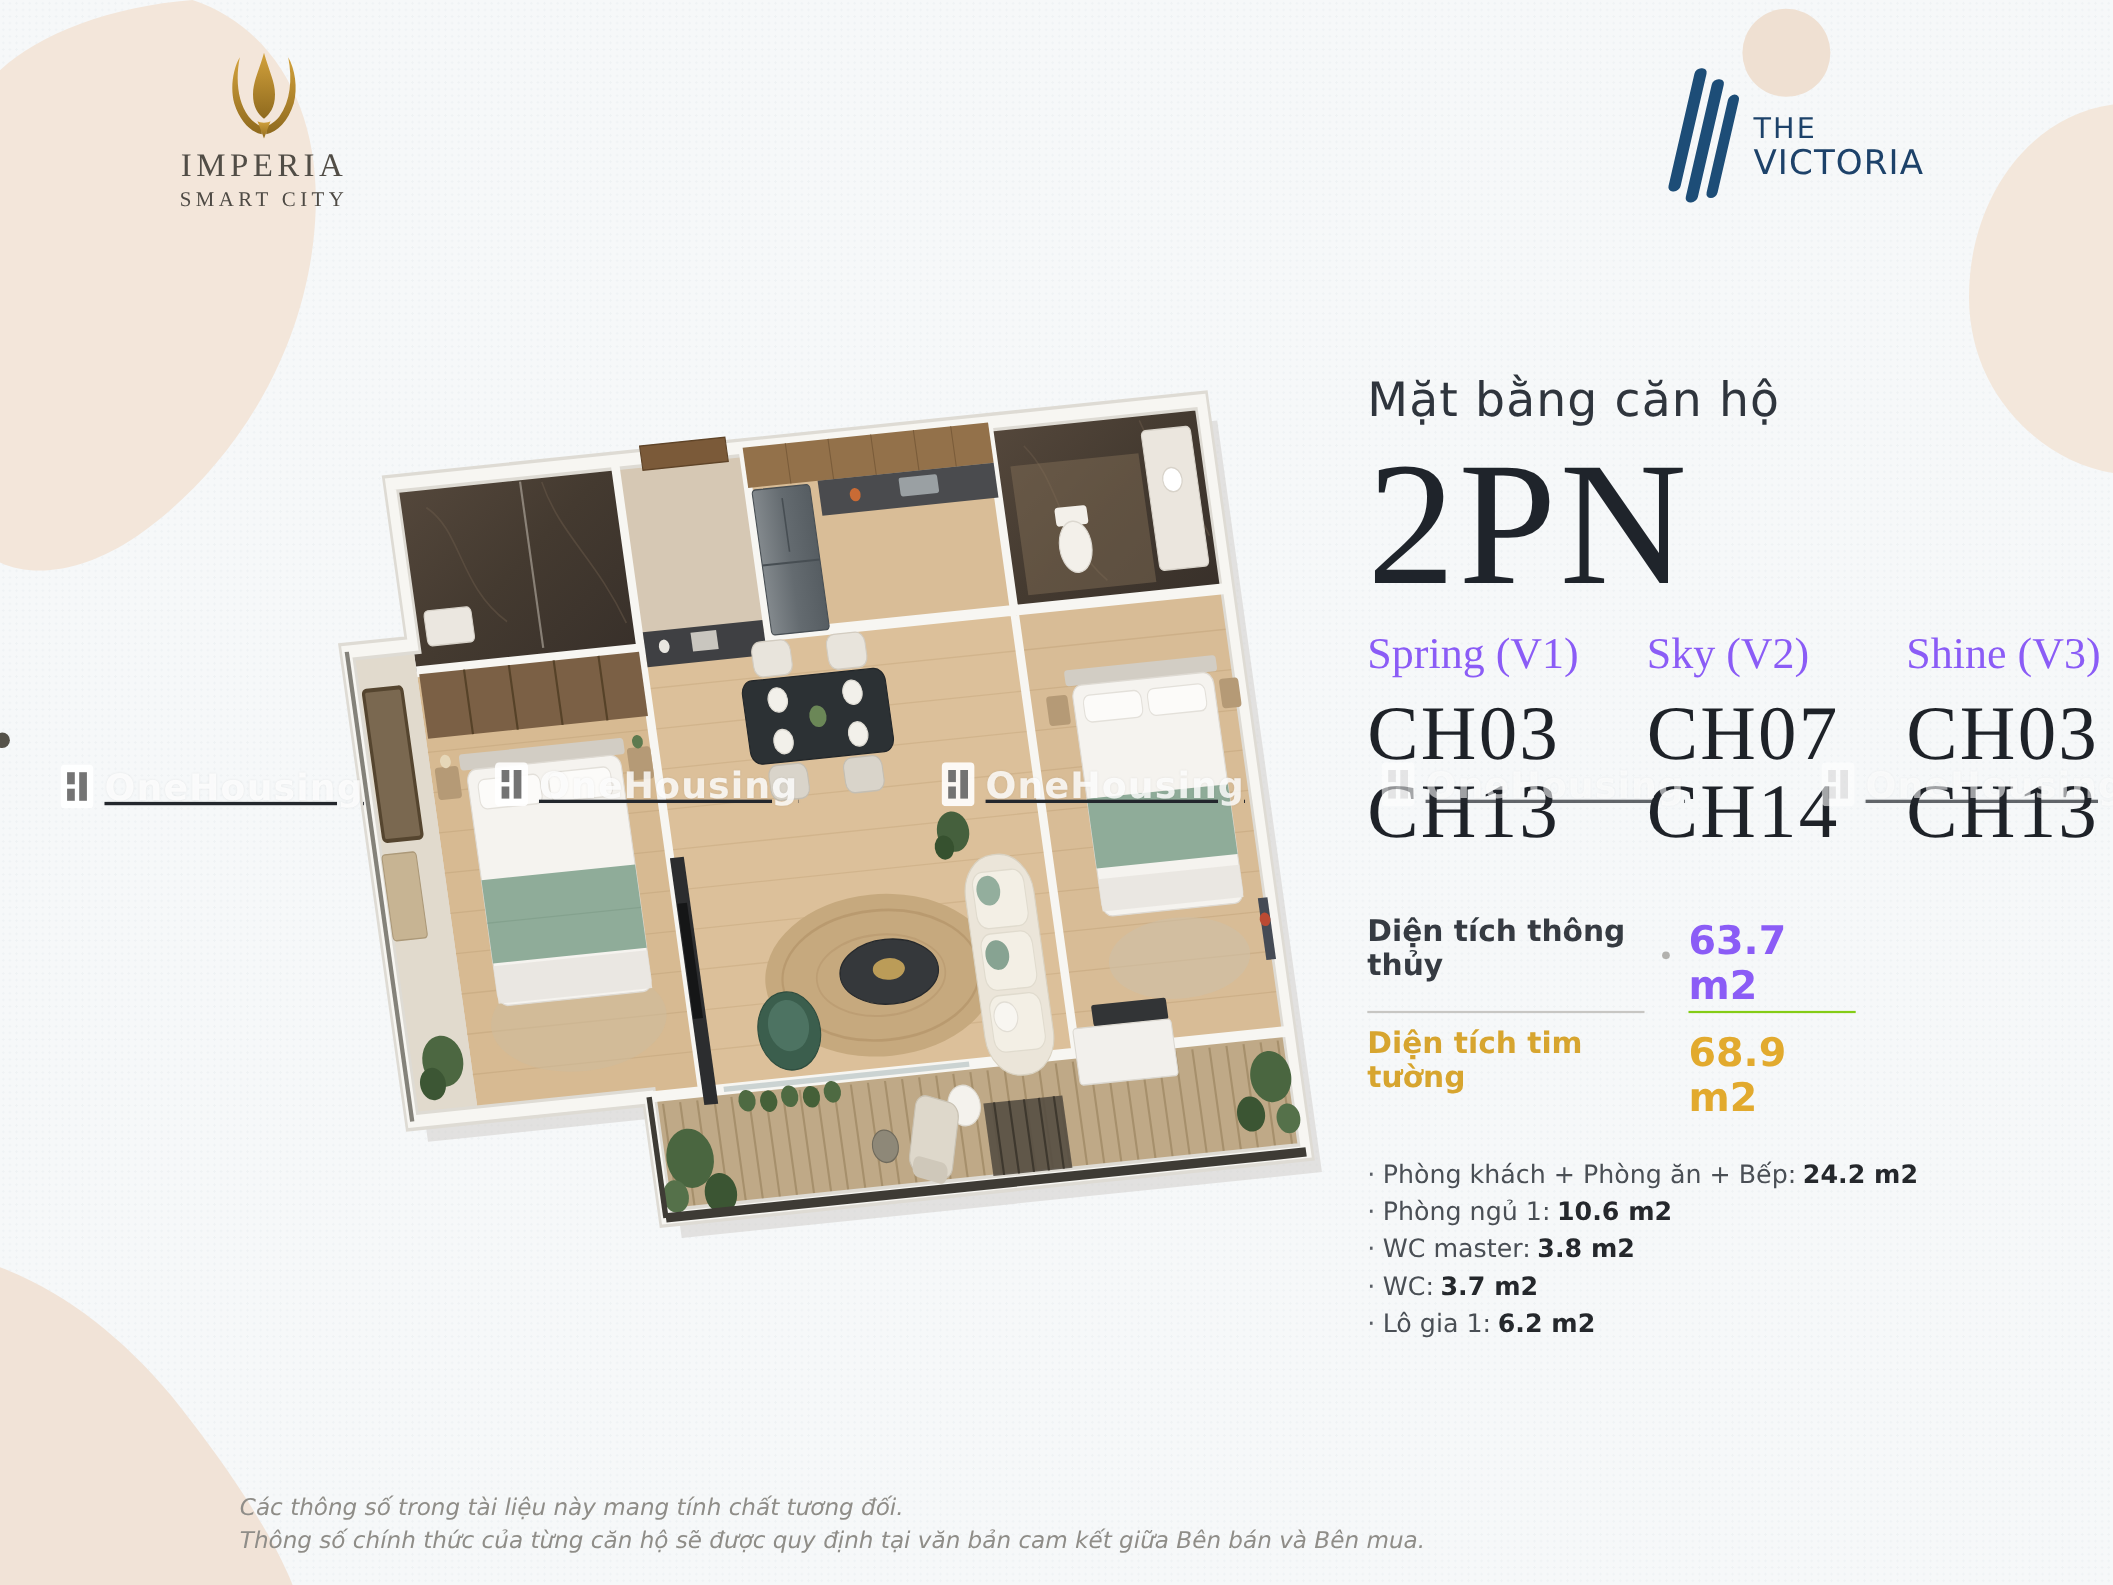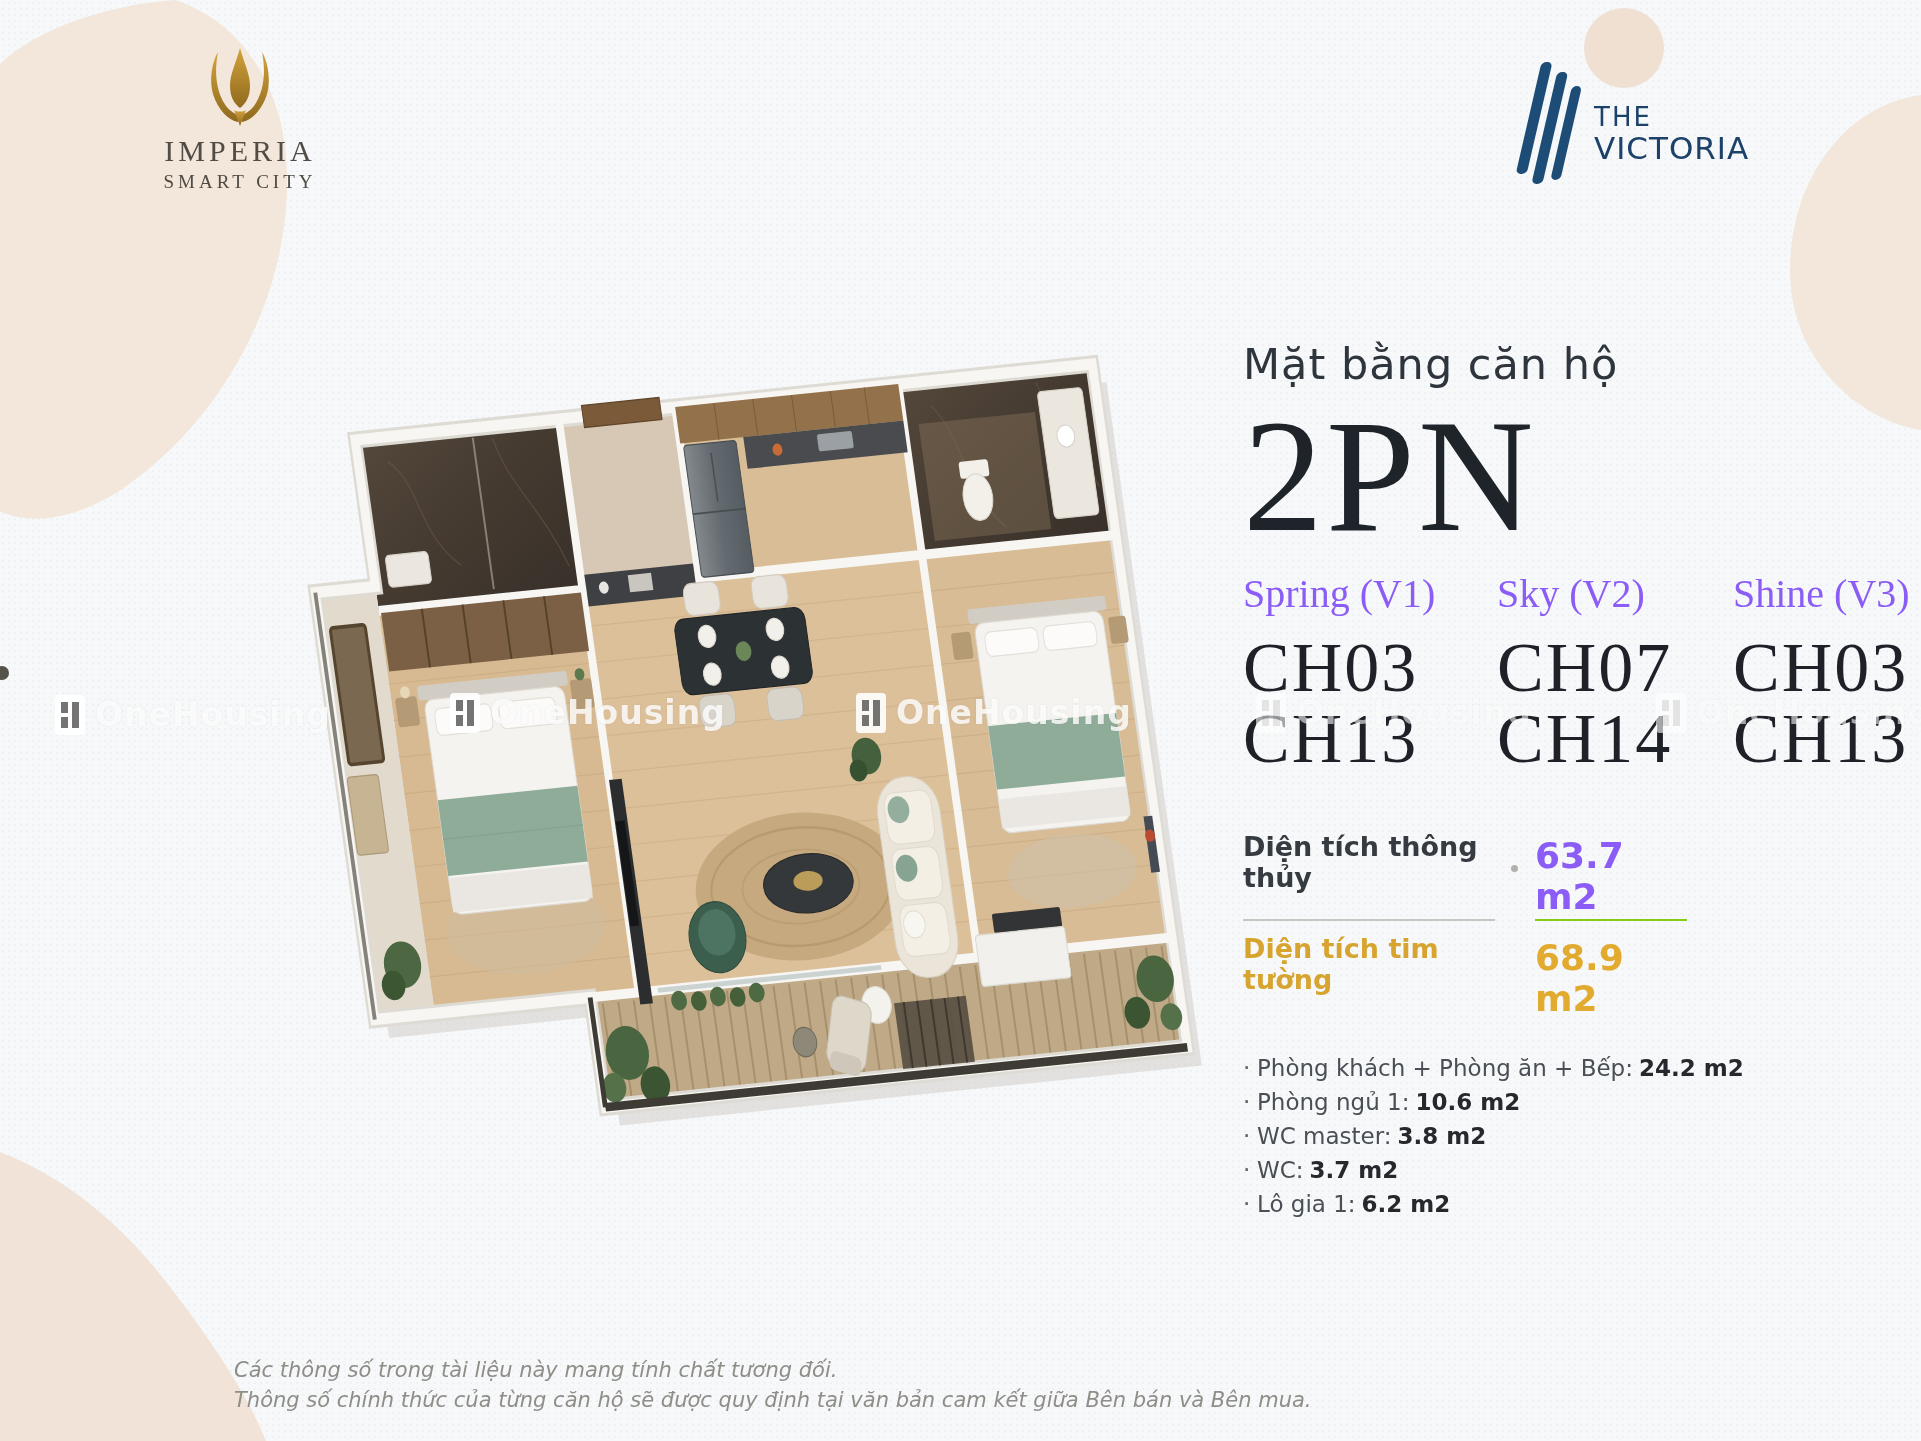--- a/index.html
+++ b/index.html
@@ -20,21 +20,21 @@
   .imperia .tulip { display:block; margin:0 auto 6px auto; }
   .imperia .name { font-family:"Liberation Serif", serif; font-size:30px; letter-spacing:4px; color:#514d46; }
   .imperia .sub  { font-family:"Liberation Serif", serif; font-size:19px; letter-spacing:4px; color:#4e4a44; margin-top:3px; }
   .victoria { position:absolute; left:1516px; top:60px; display:flex; z-index:5; }
   .victoria .vtext { margin-left:12px; margin-top:44px; font-family:"DejaVu Sans", sans-serif; color:#1d426a; }
   .victoria .vline1 { font-size:26px; letter-spacing:2px; line-height:1.05; }
   .victoria .vline2 { font-size:31px; letter-spacing:1px; line-height:1.1; }
   
   #floorplan { position:absolute; left:55px; top:325px; z-index:10; }
   
-  .wm { position:absolute; display:flex; align-items:flex-start; z-index:30; pointer-events:none; }
+  .wm { position:absolute; display:flex; align-items:flex-end; z-index:30; pointer-events:none;text-decoration:underline; }
   .wm span {
     margin-left:10px; font-size:33px; font-weight:bold; letter-spacing:1px;
     color:rgba(255,255,255,0.82); text-shadow:0 0 2px rgba(90,90,90,0.12);
   }
   
   .panel { position:absolute; left:1243px; top:338px; width:700px; z-index:20; }
   .subtitle { font-size:43px; letter-spacing:1px; color:#2f353d; line-height:52px; }
   .title { font-family:"Liberation Serif", serif; font-size:160px; line-height:1.0; letter-spacing:3px; color:#1f242b; margin-top:6px; }
   .variants { display:flex; margin-top:14px; }
   .variant { }
@@ -47,21 +47,21 @@
   .a-value { margin-left:40px; width:152px; font-size:36px; font-weight:bold; color:#8b5cf6; padding-bottom:2px; border-bottom:2px solid #84cc16; }
   .a-dot { position:absolute; left:268px; top:34px; width:7px; height:7px; border-radius:50%; background:#b2b1ae; }
   .area-row.gold { margin-top:12px; }
   .area-row.gold .a-label { color:#d7a52f; border-bottom:none; }
   .area-row.gold .a-value { color:#e2aa2e; font-size:36px; border-bottom:none; }
   .rooms { margin-top:30px; }
   .room-row { font-size:23px; line-height:34px; color:#4a4f55; }
   .room-row .bullet { display:inline-block; width:14px; color:#5a5f66; }
   .room-row .r-value { font-weight:bold; color:#25282c; margin-left:6px; }
   
-  .disclaimer { position:absolute; left:234px; top:1355px; z-index:20; font-style:italic; font-size:21px; line-height:1.45; color:#8f8d88; }
+  .disclaimer { position:absolute; left:218px; top:1355px; z-index:20; font-style:italic; font-size:21px; line-height:1.45; color:#8f8d88; }
 </style>
 </head>
 <body>
 
 <svg id="bg-decor" class="layer" width="1921" height="1441" viewBox="0 0 1921 1441">
   <path d="M 175 0 C 250 25 290 100 287 190 C 283 318 210 428 125 487 C 62 530 0 528 -28 488 L -28 110 C -18 55 70 8 175 0 Z" fill="#f3e6da"></path>
   <circle cx="1624" cy="48" r="40" fill="#efe0d2"></circle>
   <path d="M 1790 270 C 1790 180 1845 105 1921 95 L 1921 430 C 1858 420 1790 360 1790 270 Z" fill="#f3e7db"></path>
   <path d="M 0 1152 C 60 1175 110 1215 155 1268 C 205 1330 248 1395 266 1441 L 0 1441 Z" fill="#f1e3d7"></path>
   <circle cx="2" cy="673" r="7" fill="#55524a"></circle>

